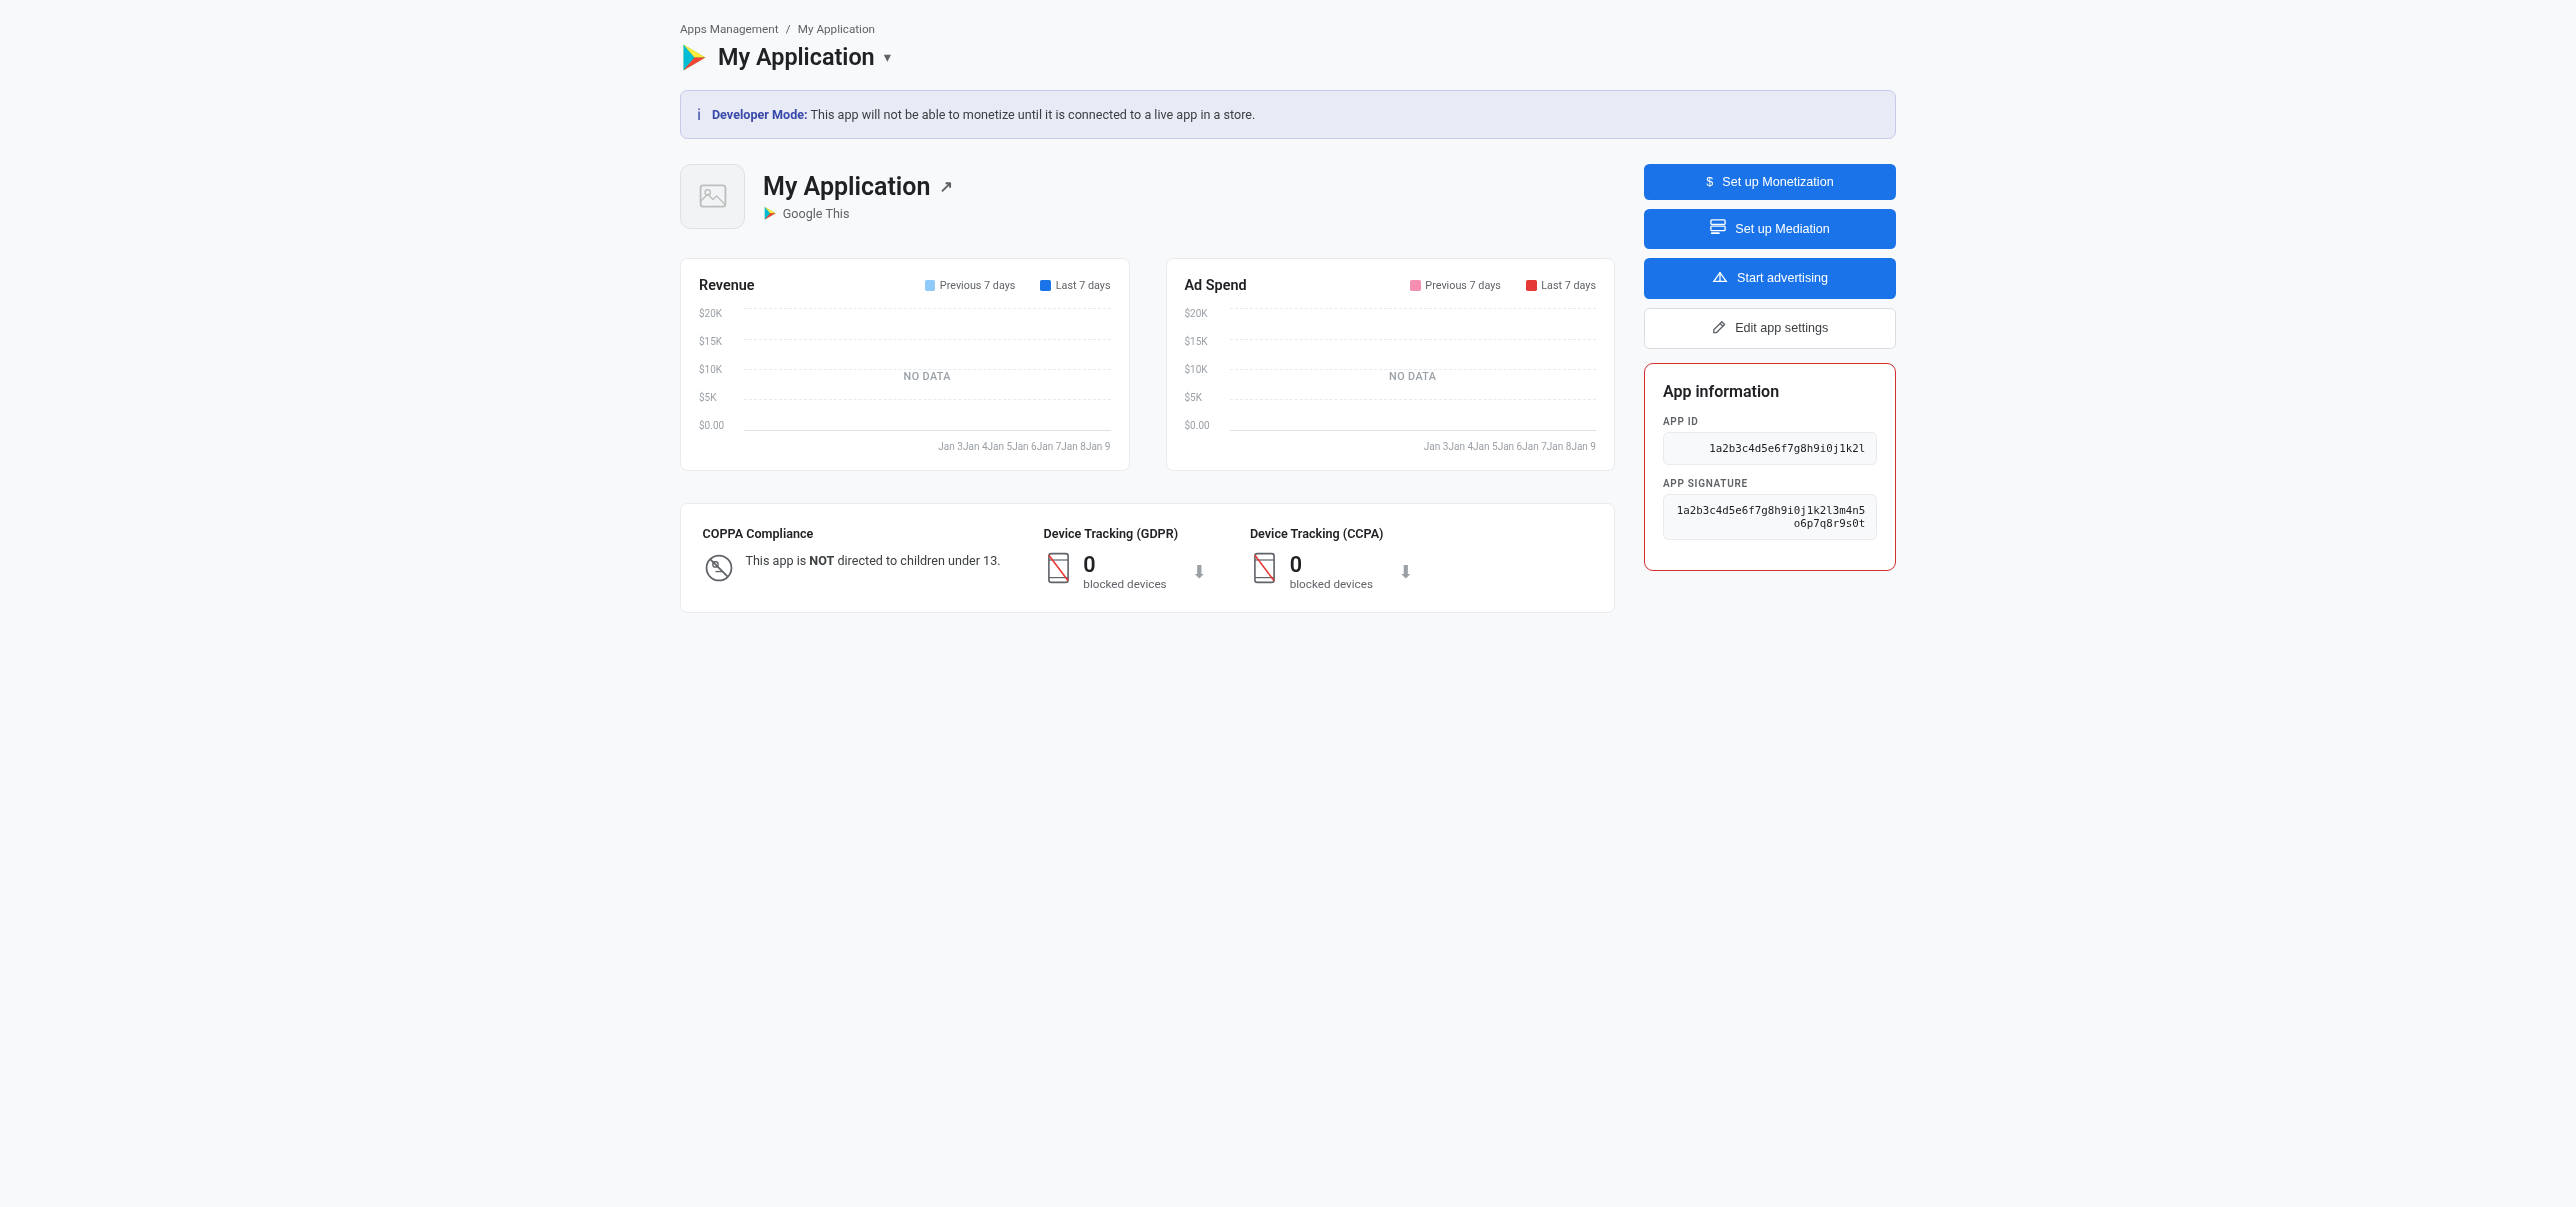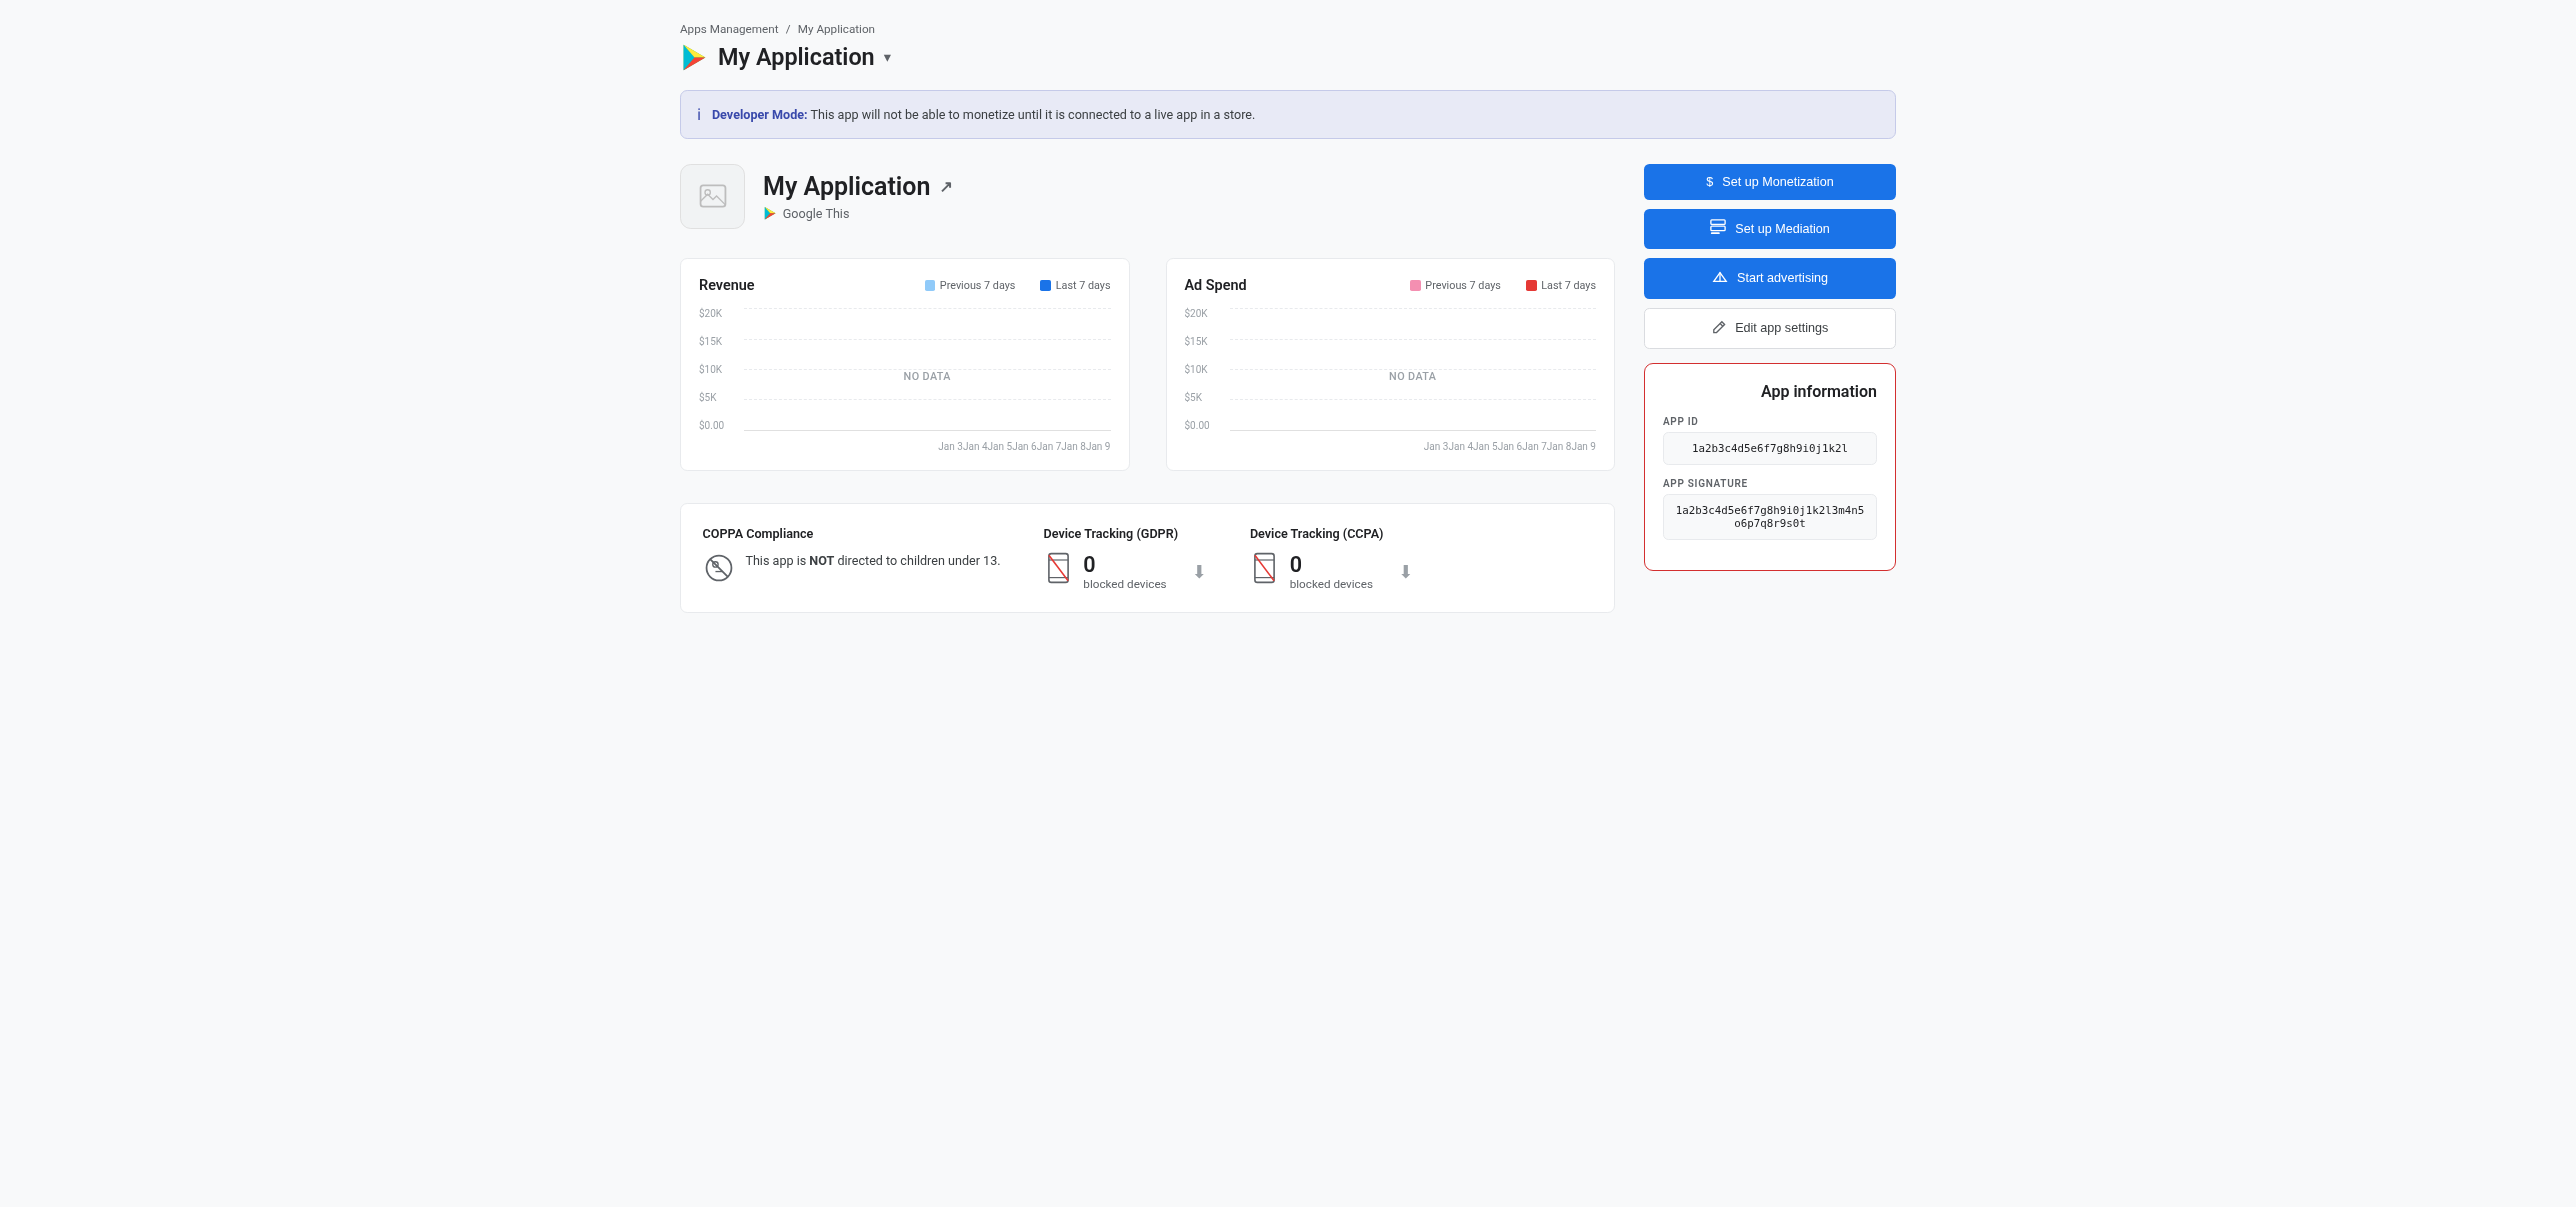--- a/index.html
+++ b/index.html
@@ -243,41 +243,40 @@
       border: 1.8px solid #d32f2f;
       border-radius: 9px;
       padding: 18px;
       margin-top: 5.4px;
     }
     .app-info-card-title {
       font-size: 16px;
       font-weight: 600;
       color: #202124;
       margin-bottom: 14.4px;
-      text-align: right;
     }
     .info-field-label {
       font-size: 10px;
       font-weight: 600;
       color: #5f6368;
       letter-spacing: 0.7px;
       text-transform: uppercase;
       margin-bottom: 5.4px;
     }
     .info-field-value {
       background: #f8f9fa;
       border: 0.9px solid #e8eaed;
       border-radius: 5.4px;
       padding: 9px 10.8px;
       font-size: 10.8px;
       color: #202124;
       font-family: monospace;
       word-break: break-all;
       margin-bottom: 12.6px;
-      text-align: center;
+      text-align: right;
     }
     .regulations-section {
       background: #fff;
       border-radius: 7.2px;
       padding: 21.6px;
       border: 0.9px solid #e8eaed;
     }
     .regulations-title {
       font-size: 14.4px;
       font-weight: 600;

